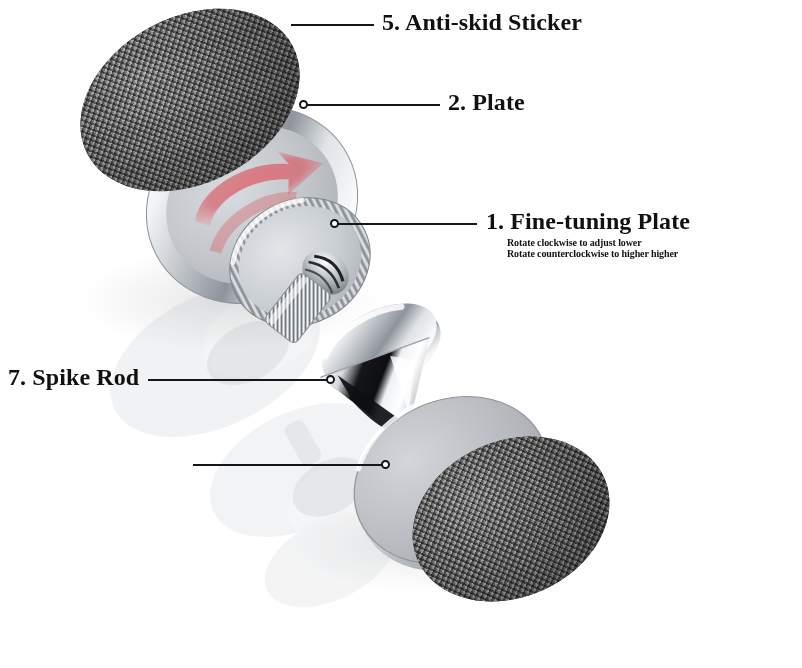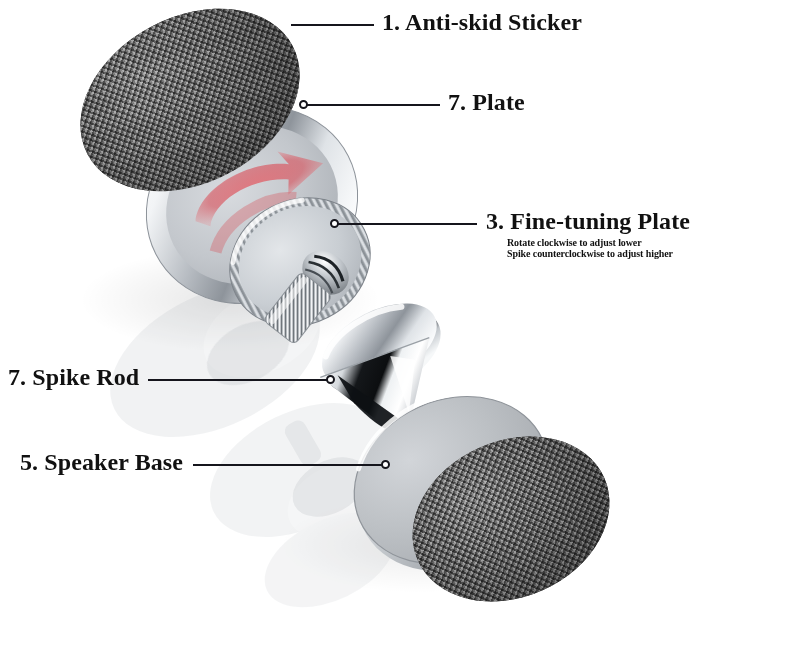--- a/index.html
+++ b/index.html
@@ -244,36 +244,33 @@
   <div class="leader" style="left:334px;top:223px;width:143px;"></div>
   <div class="dot" style="left:330px;top:219px;"></div>
 
   <div class="leader" style="left:148px;top:379px;width:182px;"></div>
   <div class="dot" style="left:326px;top:375px;"></div>
 
   <div class="leader" style="left:193px;top:464px;width:192px;"></div>
   <div class="dot" style="left:381px;top:460px;"></div>
 
   <div class="label" style="left:382px;top:10px;">
-    <div class="big">1. Anti-skid Sticker</div>
+    <div class="big">5. Anti-skid Sticker</div>
   </div>
 
   <div class="label" style="left:448px;top:90px;">
-    <div class="big">7. Plate</div>
+    <div class="big">2. Plate</div>
   </div>
 
   <div class="label" style="left:486px;top:209px;">
-    <div class="big">3. Fine-tuning Plate</div>
+    <div class="big">1. Fine-tuning Plate</div>
     <div style="margin-top:3px;margin-left:21px;">
       <div class="sub">Rotate clockwise to adjust lower</div>
-      <div class="sub">Spike counterclockwise to adjust higher</div>
+      <div class="sub">Rotate counterclockwise to higher higher</div>
     </div>
   </div>
 
   <div class="label" style="left:8px;top:365px;">
     <div class="big">7. Spike Rod</div>
   </div>
 
-  <div class="label" style="left:20px;top:450px;">
-    <div class="big">5. Speaker Base</div>
-  </div>
 
 </div>
 
 </body></html>

